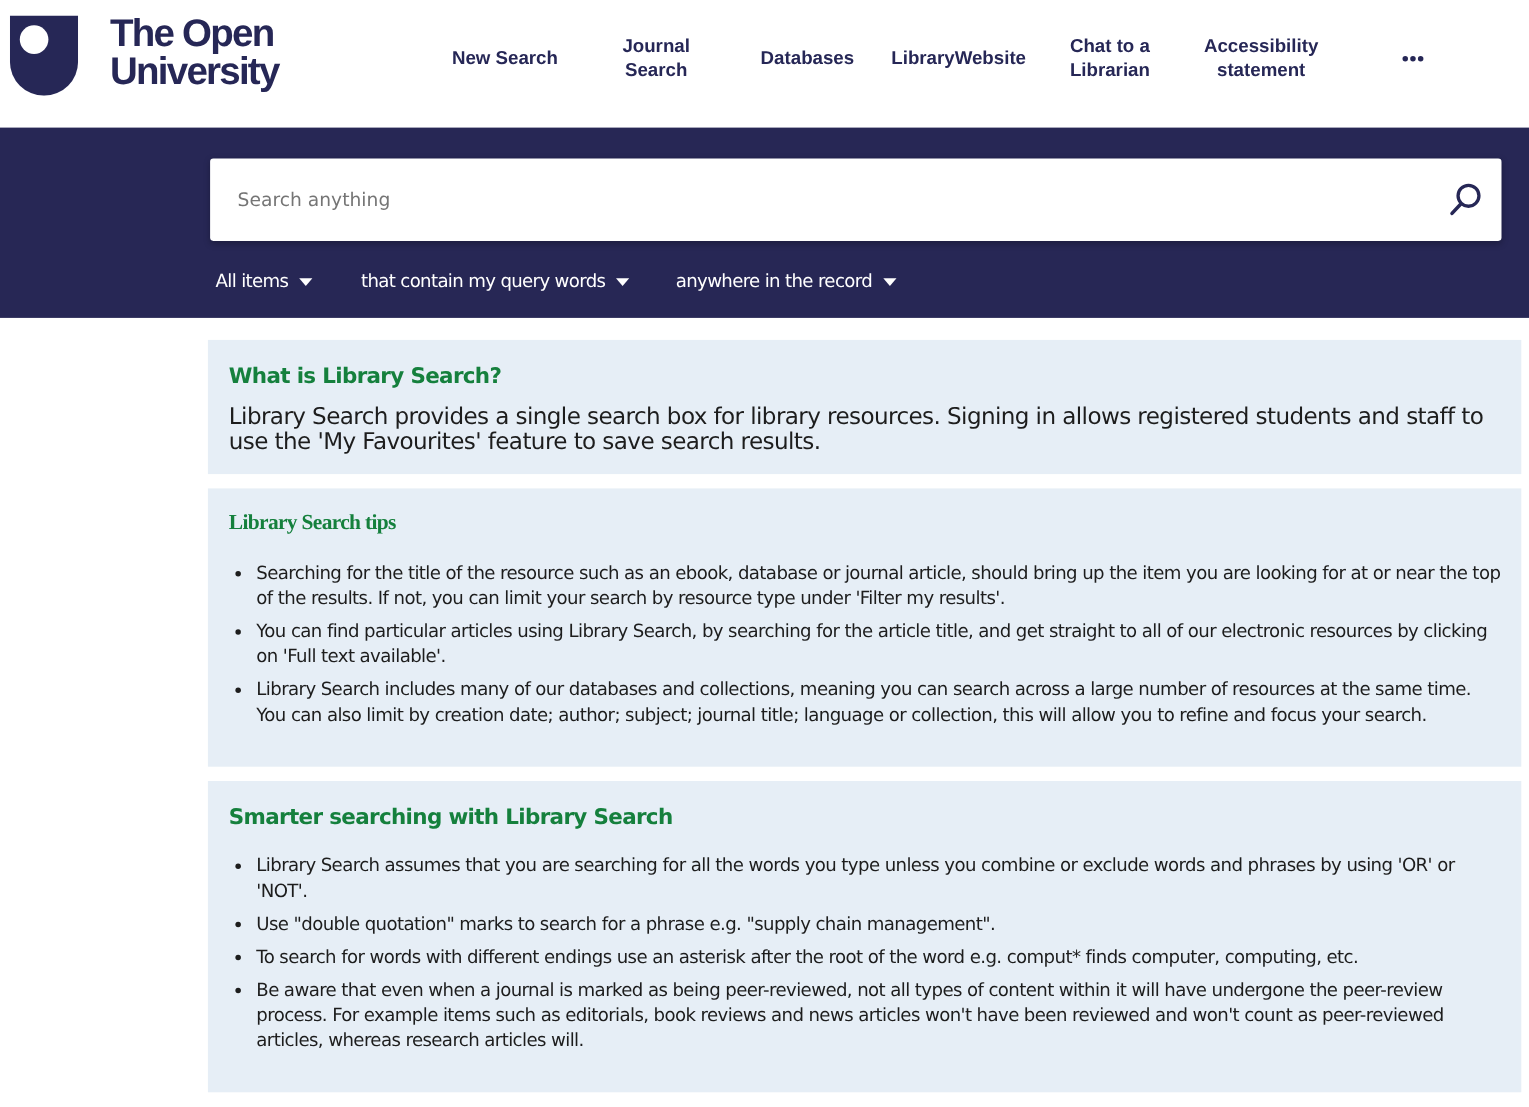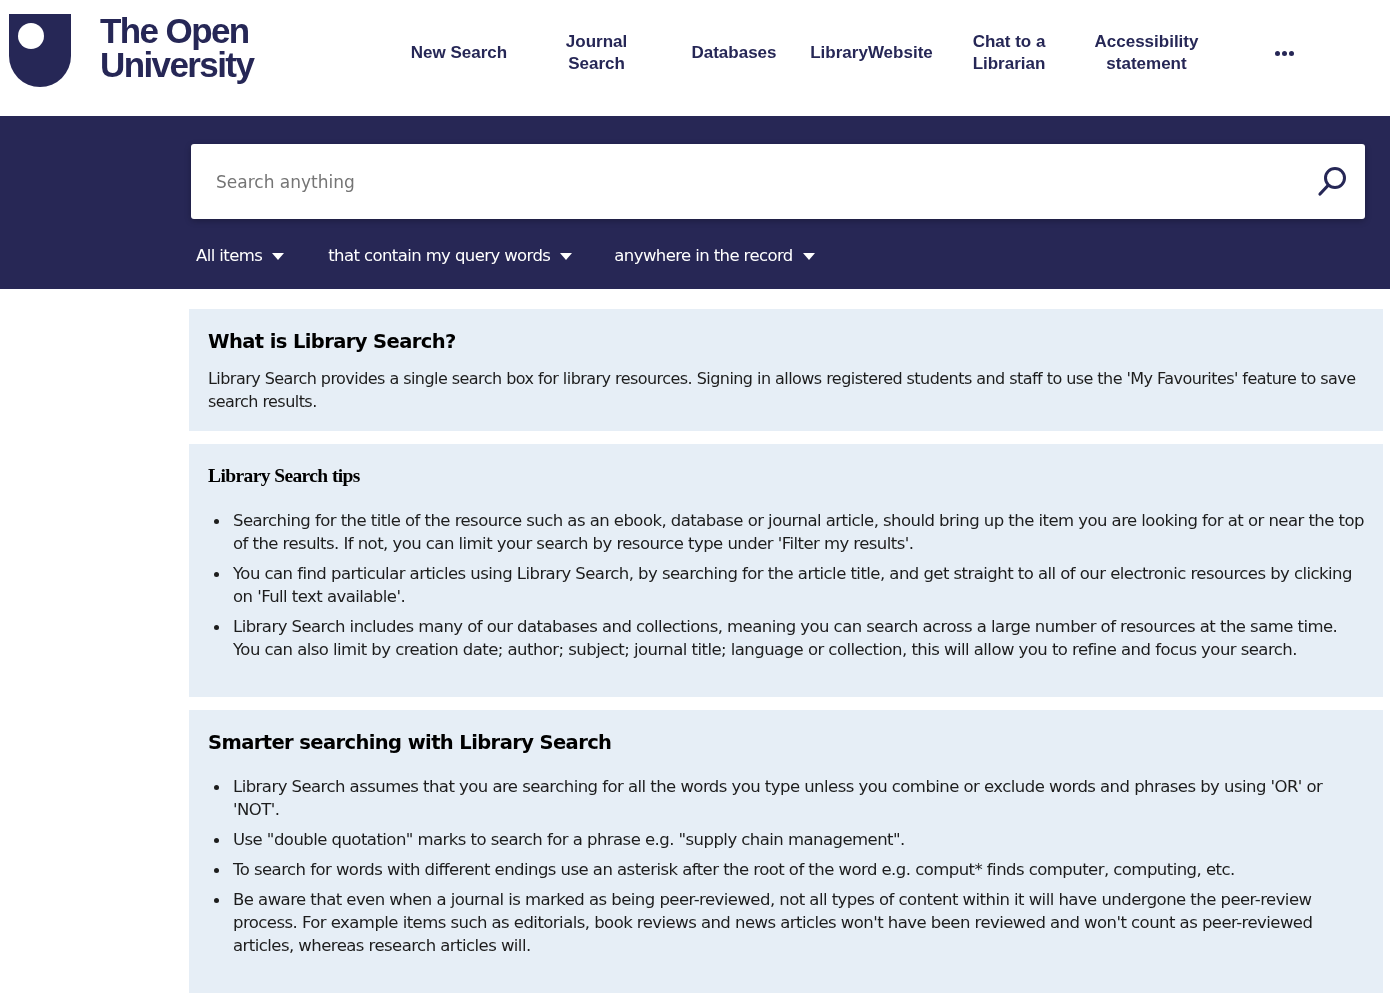--- a/index.html
+++ b/index.html
@@ -25,22 +25,22 @@
   .search-input { position: absolute; left: 0; top: 0; width: 1110px; height: 75px; border: none; outline: none; background: transparent; padding-left: 25px; font-family: "DejaVu Sans", sans-serif; font-size: 17px; color: #333; }
   .search-input::placeholder { color: #757575; }
   .search-btn { position: absolute; right: 8px; top: 13px; width: 50px; height: 50px; display: flex; align-items: center; justify-content: center; cursor: pointer; }
 
   .filters { position: absolute; left: 196px; top: 127px; height: 24px; display: flex; align-items: center; }
   .filter { display: flex; align-items: center; color: #ffffff; font-family: "DejaVu Sans", sans-serif; font-size: 16.5px; letter-spacing: -0.6px; cursor: pointer; }
   .caret { display: inline-block; width: 0; height: 0; border-left: 6px solid transparent; border-right: 6px solid transparent; border-top: 7px solid #ffffff; margin-left: 10px; margin-top: 2px; }
 
   
   .panel { position: absolute; left: 189px; width: 1194px; background: #e6eef6; padding: 0 19px; }
-  .panel h2 { font-family: "DejaVu Sans", sans-serif; font-weight: 700; font-size: 19.5px; letter-spacing: -0.6px; color: #000000; }
-  .panel p { font-family: "DejaVu Sans", sans-serif; font-size: 16px; line-height: 23px; letter-spacing: -0.55px; color: #1d1d1d; }
+  .panel h2 { font-family: "DejaVu Sans", sans-serif; font-weight: 700; font-size: 19.5px; letter-spacing: -0.6px; color: #15803d; }
+  .panel p { font-family: "DejaVu Sans", sans-serif; font-size: 21px; line-height: 23px; letter-spacing: -0.55px; color: #1d1d1d; }
   .panel ul { list-style: none; margin-top: 0; }
   .panel li { position: relative; padding-left: 25px; font-family: "DejaVu Sans", sans-serif; font-size: 16.5px; line-height: 23px; letter-spacing: -0.55px; color: #1d1d1d; margin-bottom: 7px; }
   .panel li::before { content: ""; position: absolute; left: 6px; top: 10px; width: 5px; height: 5px; border-radius: 50%; background: #1d1d1d; }
 
   #panel-what { top: 309px; height: 122px; }
   #panel-what h2 { position: absolute; left: 19px; top: 21px; }
   #panel-what p { position: absolute; left: 19px; top: 58px; width: 1160px; }
 
   #panel-tips { top: 444px; height: 253px; }
   #panel-tips h2 { position: absolute; left: 19px; top: 21px; font-family: Liberation Serif, serif; }

